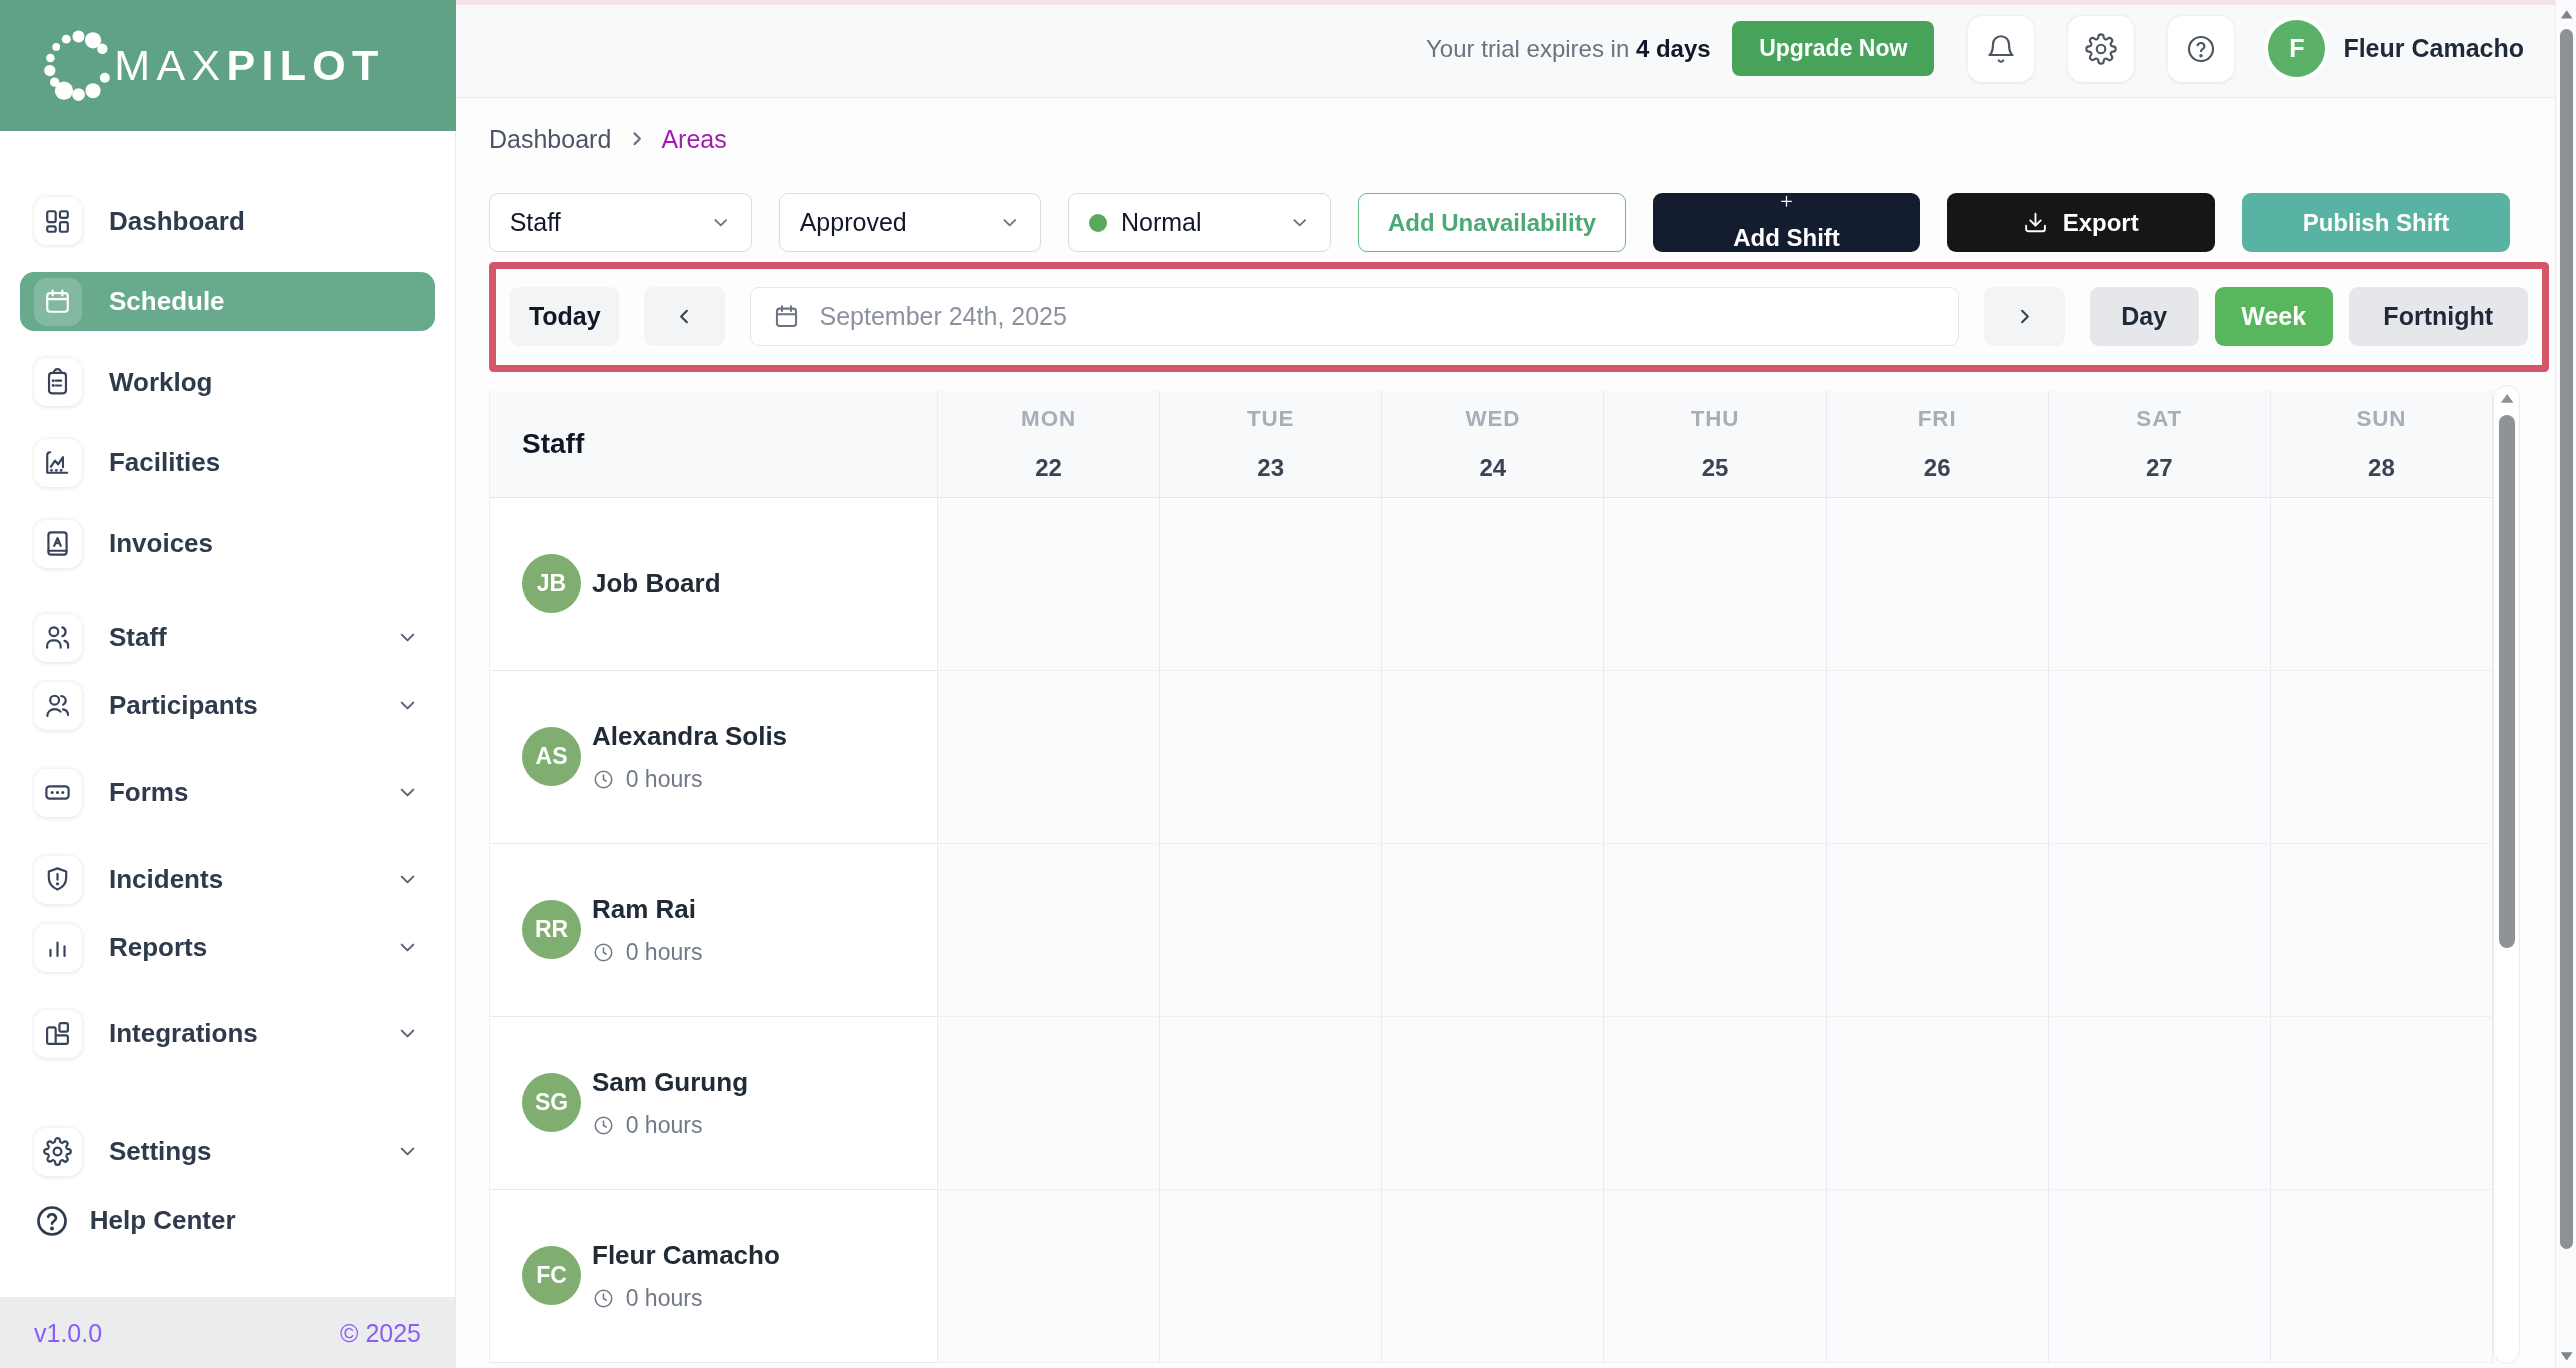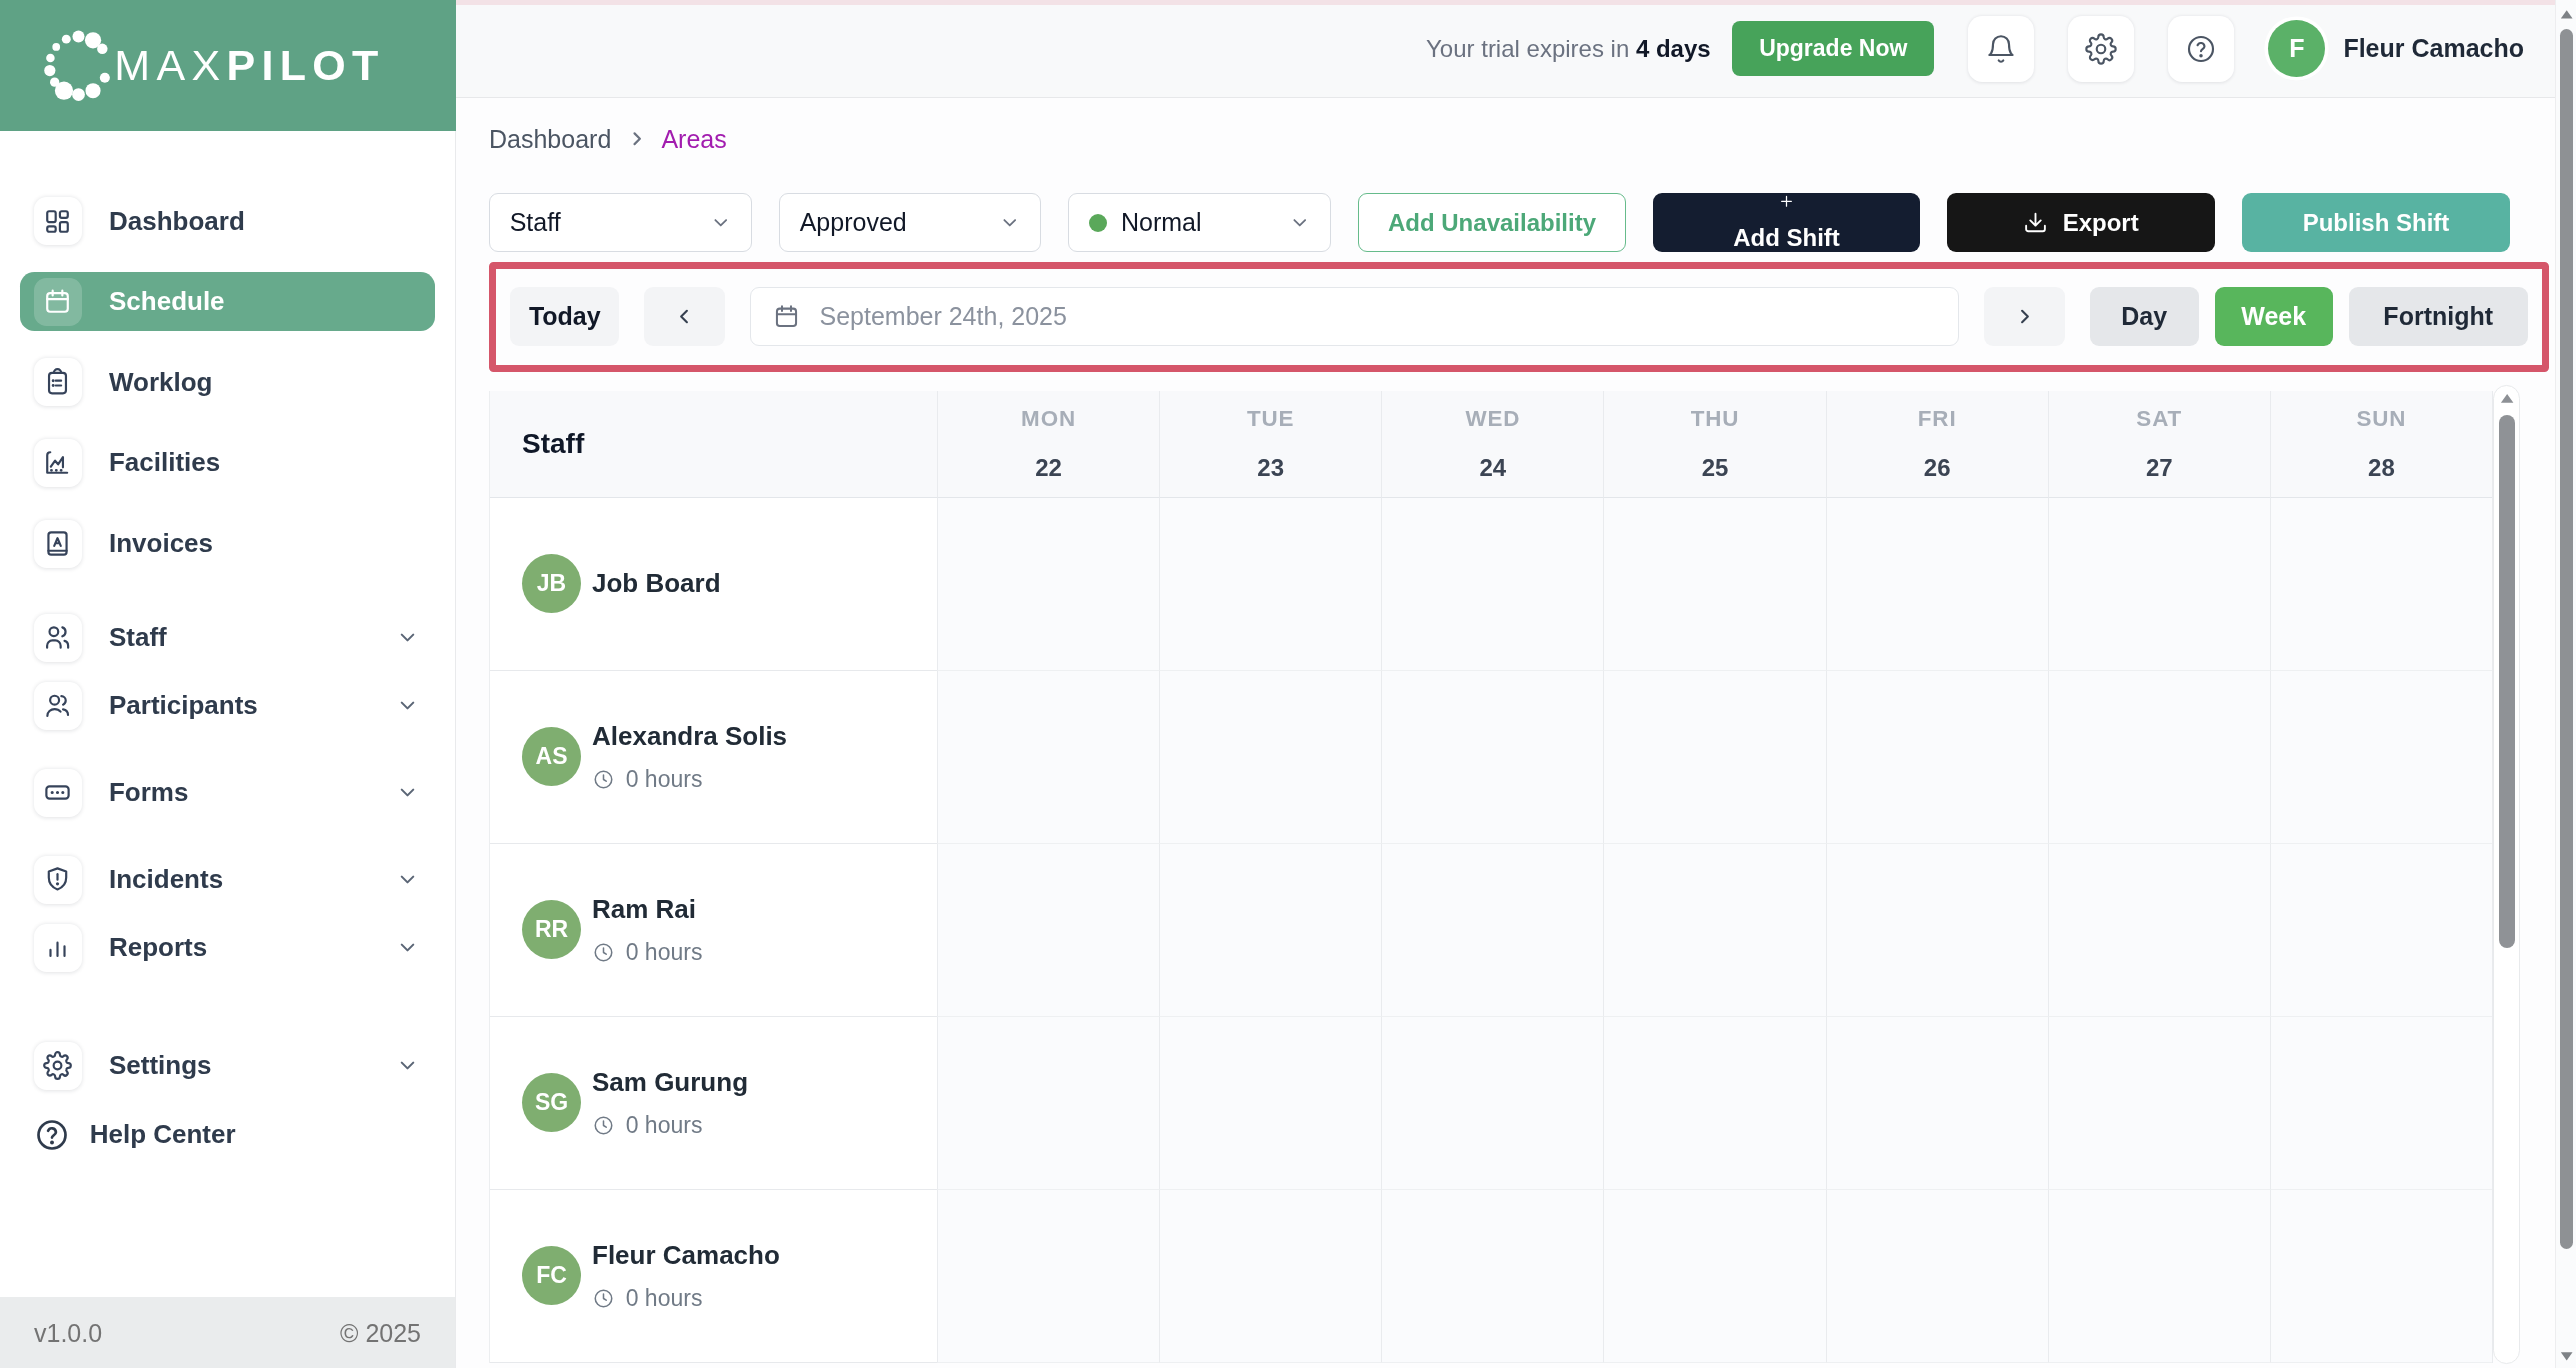--- a/index.html
+++ b/index.html
@@ -27,21 +27,21 @@
   .chev { position:absolute; right:16px; color:#5b6676; }
   .chev svg { width:23px; height:23px; stroke-width:2.2; }
   .nav-item.selected { background:#67aa8c; color:#fff; }
   .nav-item.selected .icon-tile { background:rgba(255,255,255,.18); box-shadow:none; color:#fff; }
   .nav-item.selected .nav-label { color:#fff; }
   .help-row { display:flex; align-items:center; height:54px; padding:0 14.3px; color:#2f3b4c; cursor:pointer; }
   .help-row svg { width:36px; height:36px; }
   .help-row .nav-label { margin-left:19.7px; font-weight:600; }
   .side-footer { position:absolute; left:0; right:0; bottom:0; height:72px; background:#eaeced;
                  display:flex; align-items:center; justify-content:space-between; padding:0 34px;
-                 color:#737373; font-size:25px; }
+                 color:#8b5cf6; font-size:25px; }
 
   
   .main { position:absolute; left:456px; top:0; right:0; bottom:0; }
   .topstrip { position:absolute; left:456px; top:0; right:0; height:4.5px; background:#f3e2e6; z-index:55; }
   .topbar { height:98px; background:#f8f9fa; border-bottom:0.9px solid #e7e8ea;
             display:flex; align-items:center; justify-content:flex-end; gap:34px; padding-right:52px; }
   .trial { font-size:24px; color:#6b7280; margin-right:-12.5px; }
   .trial b { color:#111827; font-weight:700; }
   .btn-upgrade { background:#47a35a; color:#fff; font-size:23px; font-weight:700; border:none;
                  border-radius:8px; padding:14.3px 27px; cursor:pointer; }
@@ -335,20 +335,33 @@
             </svg>
           </span>
       </div>
       <div class="nav-item" style="margin-top:9px">
         <span class="icon-tile">
             <svg class="ic" viewBox="0 0 32 32" width="29" height="29">
               <use href="#i-bars"></use>
             </svg>
           </span>
         <span class="nav-label">Reports</span>
+        <span class="chev">
+            <svg class="ic" viewBox="0 0 26 26" width="23" height="23">
+              <use href="#i-chev-down"></use>
+            </svg>
+          </span>
+      </div>
+      <div class="nav-item" style="margin-top:27px">
+        <span class="icon-tile">
+            <svg class="ic" viewBox="0 0 32 32" width="29" height="29">
+              <use href="#i-blocks"></use>
+            </svg>
+          </span>
+        <span class="nav-label">Integrations</span>
         <span class="chev">
             <svg class="ic" viewBox="0 0 26 26" width="23" height="23">
               <use href="#i-chev-down"></use>
             </svg>
           </span>
       </div>
       <div class="nav-item" style="margin-top:59px">
         <span class="icon-tile">
             <svg class="ic" viewBox="0 0 32 32" width="29" height="29">
               <use href="#i-gear"></use>

